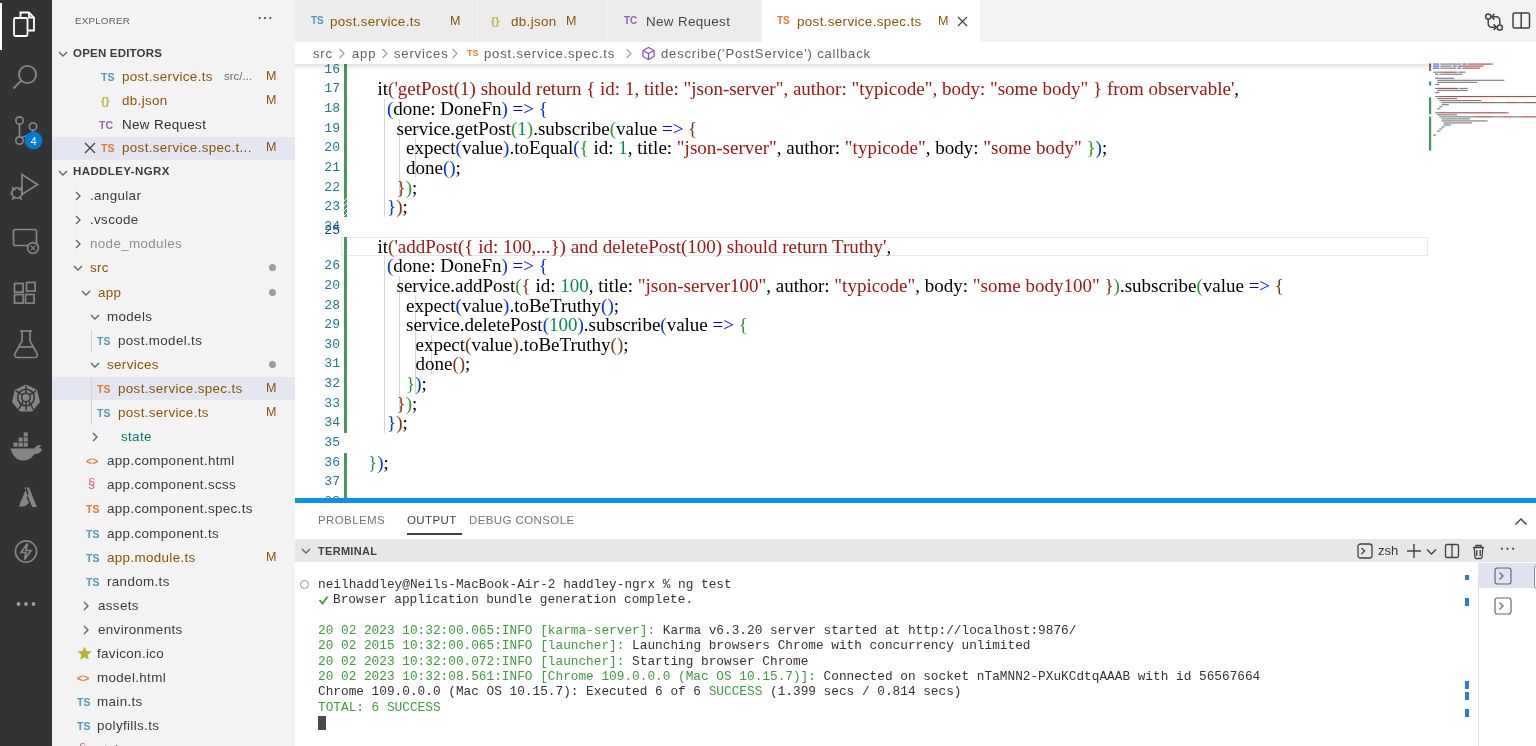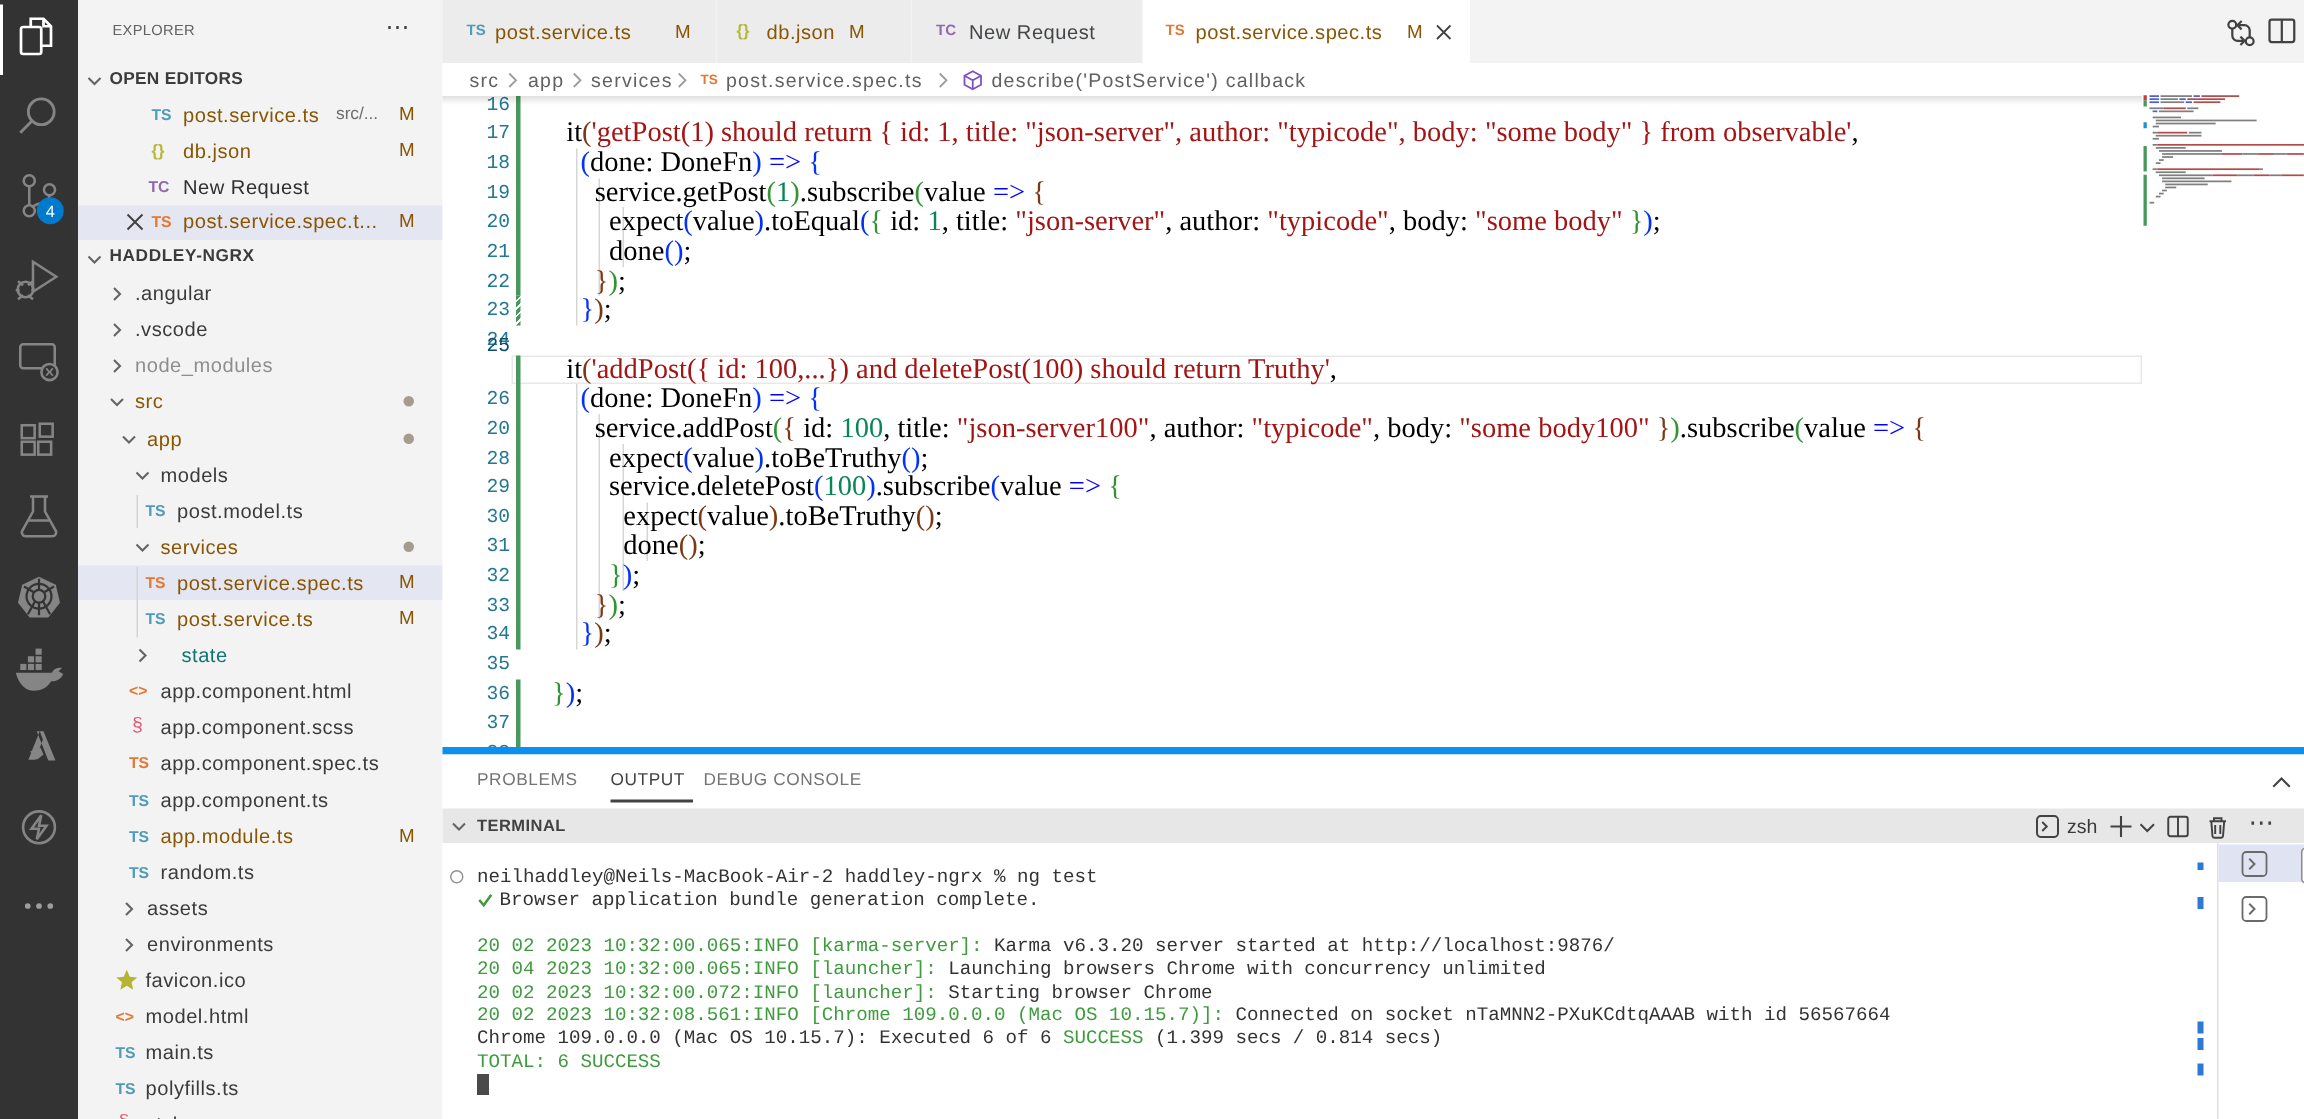--- a/index.html
+++ b/index.html
@@ -409,21 +409,21 @@
       </g>
     </svg>
     <div class="abs" style="left:1499px;top:538px;font-size:17px;color:#424242;letter-spacing:1.5px">⋯</div>
     <div class="abs" style="left:300px;top:580.1px;width:9px;height:9px;border:1.2px solid #949494;border-radius:50%"></div>
     <div class="tl" style="top:576.6px">neilhaddley@Neils-MacBook-Air-2 haddley-ngrx % ng test</div>
     <svg class="abs" style="left:318px;top:595.0px" width="11" height="10">
       <path d="M1.5 5 l3 3.5 l5 -7" stroke="#3e9b3e" stroke-width="1.7" fill="none"></path>
     </svg>
     <div class="tl" style="top:592.0px;left:333px">Browser application bundle generation complete.</div>
     <div class="tl" style="top:622.8px"><span style="color:#3e9b3e">20 02 2023 10:32:00.065:INFO [karma-server]:</span> Karma v6.3.20 server started at http://localhost:9876/</div>
-    <div class="tl" style="top:638.2px"><span style="color:#3e9b3e">20 04 2023 10:32:00.065:INFO [launcher]:</span> Launching browsers Chrome with concurrency unlimited</div>
+    <div class="tl" style="top:638.2px"><span style="color:#3e9b3e">20 02 2015 10:32:00.065:INFO [launcher]:</span> Launching browsers Chrome with concurrency unlimited</div>
     <div class="tl" style="top:653.6px"><span style="color:#3e9b3e">20 02 2023 10:32:00.072:INFO [launcher]:</span> Starting browser Chrome</div>
     <div class="tl" style="top:669.0px"><span style="color:#3e9b3e">20 02 2023 10:32:08.561:INFO [Chrome 109.0.0.0 (Mac OS 10.15.7)]:</span> Connected on socket nTaMNN2-PXuKCdtqAAAB with id 56567664</div>
     <div class="tl" style="top:684.4px">Chrome 109.0.0.0 (Mac OS 10.15.7): Executed 6 of 6 <span style="color:#3e9b3e">SUCCESS</span> (1.399 secs / 0.814 secs)</div>
     <div class="tl" style="top:699.8px;color:#3e9b3e">TOTAL: 6 SUCCESS</div>
     <div class="abs" style="left:318px;top:715.7px;width:8px;height:14px;background:#4a4a4a"></div>
     <div class="abs" style="left:1477.5px;top:562.4px;width:1px;height:183.6px;background:#e0e0e0"></div>
     <div class="abs" style="left:1478.5px;top:562.5px;width:57.5px;height:25px;background:#dfe3f2"></div>
     <svg class="abs" style="left:1494px;top:566.5px" width="18" height="18" viewBox="0 0 18 18">
 <rect x="1" y="1" width="16" height="16" rx="2.5" stroke="#6a6a6a" stroke-width="1.2" fill="none"></rect>
 <path d="M5.5 5.5 l3.5 3.5 l-3.5 3.5" stroke="#6a6a6a" stroke-width="1.3" fill="none"></path>

